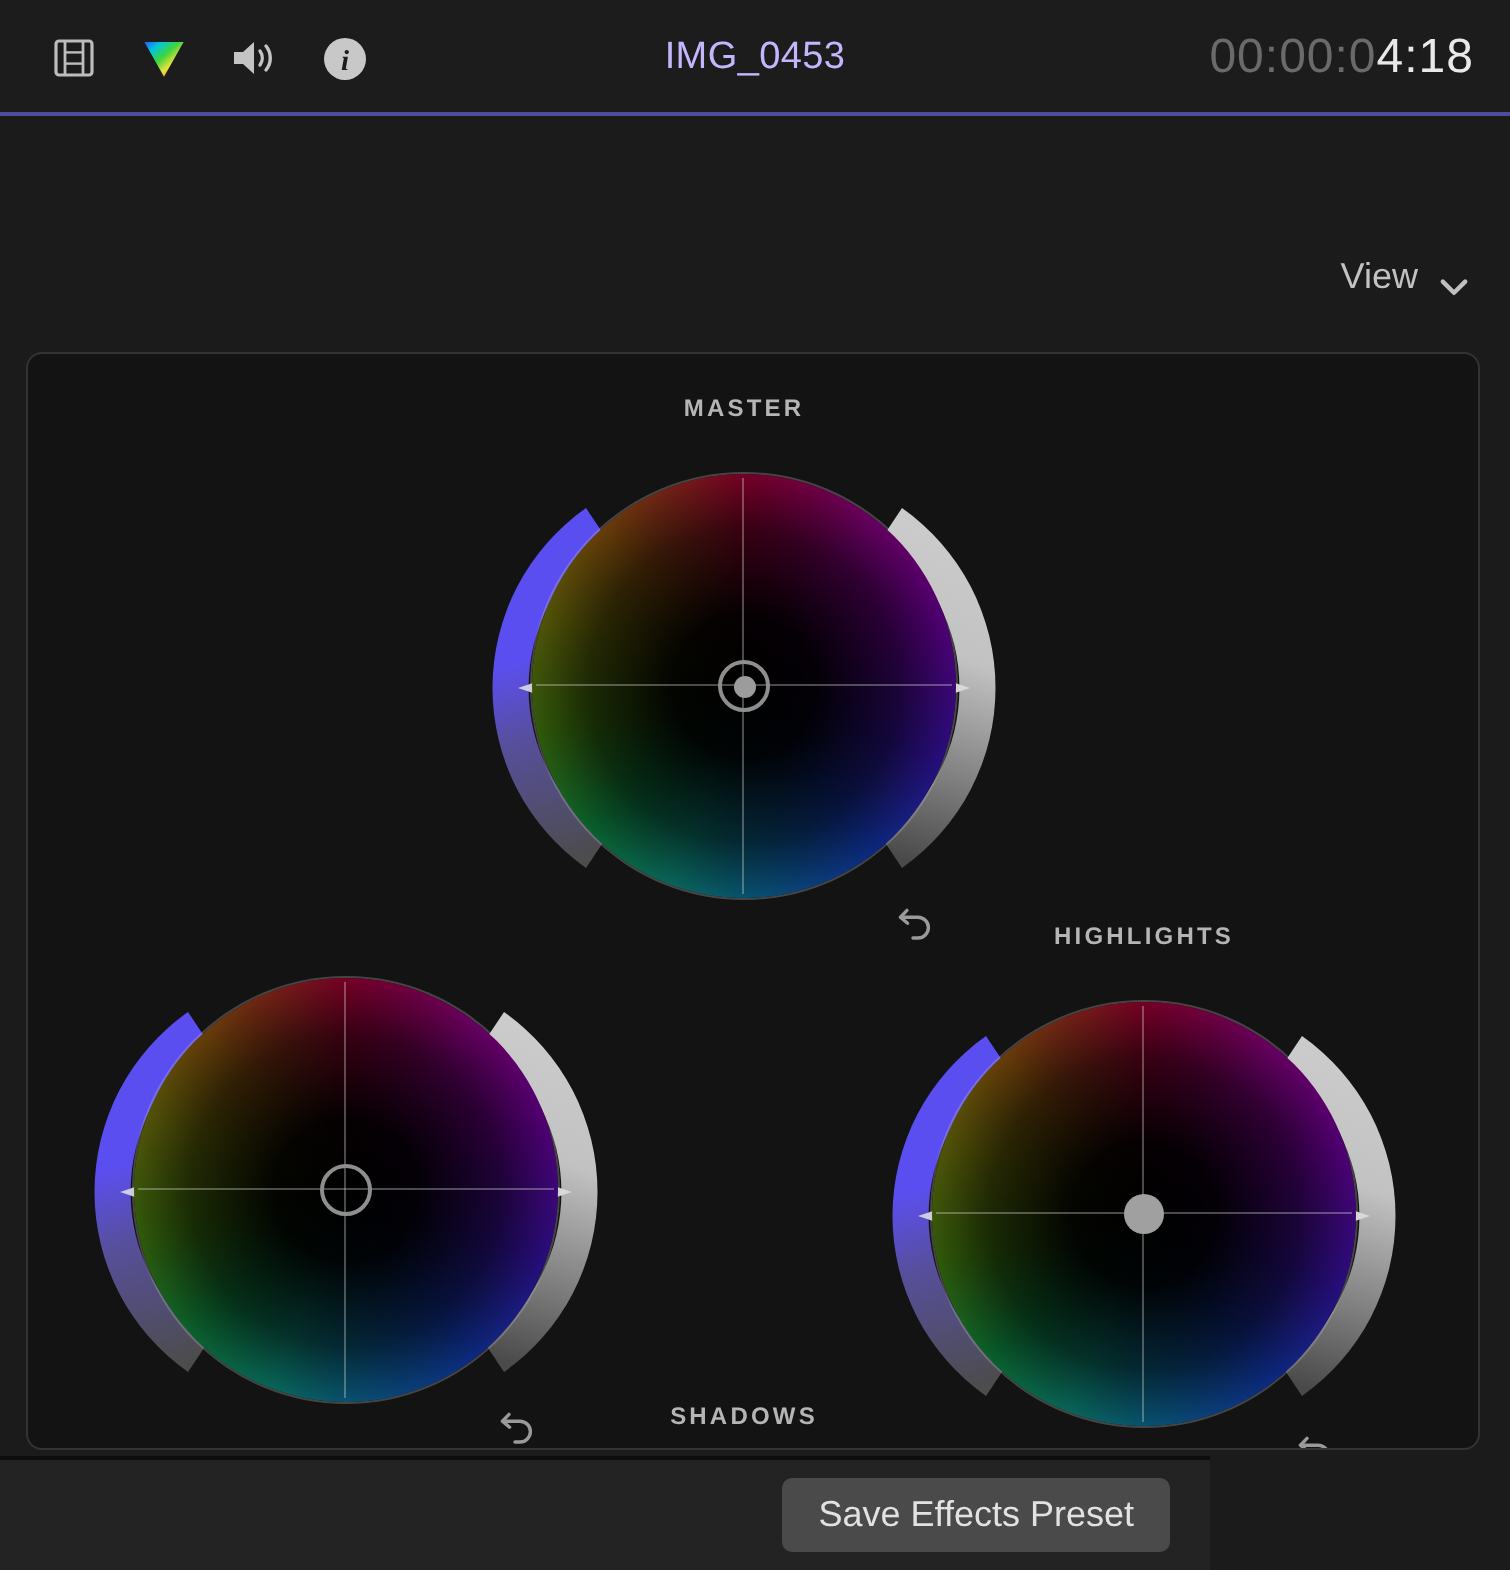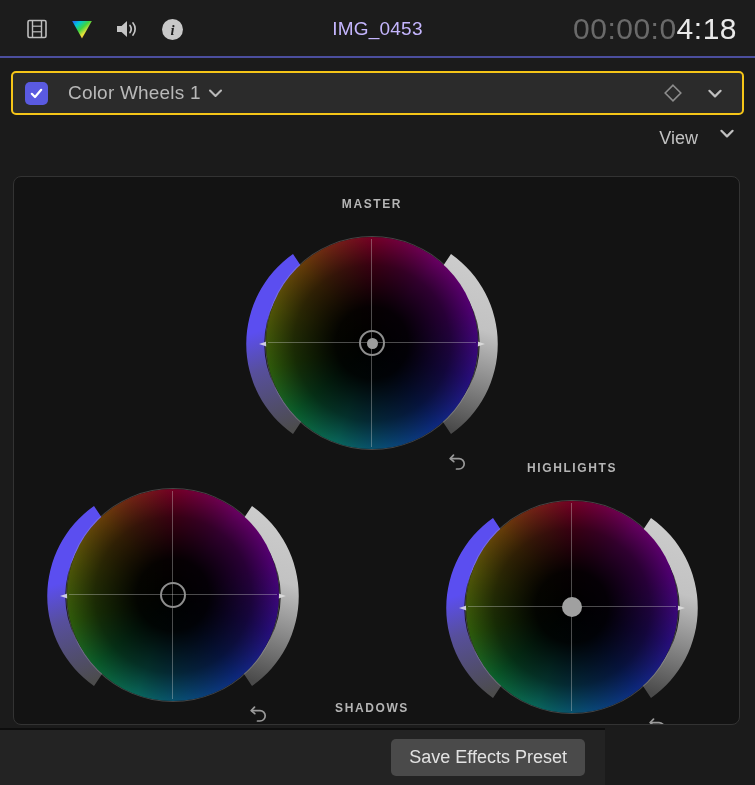--- a/index.html
+++ b/index.html
@@ -54,21 +54,21 @@
     text-align: center;
     color: #c4b5fd;
     font-size: 19px;
     letter-spacing: 0.2px;
     pointer-events: none;
   }
 
   .timecode {
     position: absolute;
     right: 18px;
-    font-size: 30px;
+    font-size: 24px;
     letter-spacing: 0.5px;
     color: #e9e9e9;
     font-family: "Liberation Sans", sans-serif;
   }
   .timecode .dim { color: #6a6a6a; }
 
   
   .effect-header {
     position: absolute;
     left: 11px;
@@ -104,22 +104,22 @@
     cursor: pointer;
   }
   .hdr-btn.keyframe { margin-right: 12px; }
 
   
   .view-row {
     position: absolute;
     top: 128px;
     right: 20px;
     display: flex;
-    align-items: flex-start;
-    gap: 21px;
+    align-items: flex-end;
+    gap: 10px;
     cursor: pointer;
   }
   .view-label {
     color: #c2c2c2;
     font-size: 18px;
   }
 
   
   .wheels-panel {
     position: absolute;
@@ -320,50 +320,20 @@
       </div>
     </div>
 
     <div class="clip-title">IMG_0453</div>
 
     <div class="timecode">
       <span class="dim">00:00:0</span><span>4:18</span>
     </div>
   </div>
 
-  <div class="effect-header">
-
-    <div class="checkbox">
-      <svg width="15" height="15" viewBox="0 0 15 15">
-        <path d="M2.8 7.8 L6 11 L12.2 3.8" fill="none" stroke="#ffffff" stroke-width="2.2" stroke-linecap="round" stroke-linejoin="round"></path>
-      </svg>
-    </div>
-
-    <span class="effect-name">Color Wheels 1</span>
-
-    <span class="chev-sm">
-      <svg width="15" height="10" viewBox="0 0 15 10">
-        <path d="M2 2.5 L7.5 8 L13 2.5" fill="none" stroke="#b9b9b9" stroke-width="2.1" stroke-linecap="round" stroke-linejoin="round"></path>
-      </svg>
-    </span>
-
-    <span class="header-spacer"></span>
-
-    <span class="hdr-btn keyframe">
-      <svg width="20" height="20" viewBox="0 0 20 20">
-        <path d="M10 2.2 L17.8 10 L10 17.8 L2.2 10 Z" fill="none" stroke="#8d8d8d" stroke-width="1.6"></path>
-      </svg>
-    </span>
-
-    <span class="hdr-btn">
-      <svg width="16" height="11" viewBox="0 0 16 11">
-        <path d="M2.4 2.8 L8 8.4 L13.6 2.8" fill="none" stroke="#c0c0c0" stroke-width="2.2" stroke-linecap="round" stroke-linejoin="round"></path>
-      </svg>
-    </span>
-  </div>
 
   <div class="view-row">
     <span class="view-label">View</span>
     <span>
       <svg width="16" height="11" viewBox="0 0 16 11">
         <path d="M2.4 2.8 L8 8.4 L13.6 2.8" fill="none" stroke="#c0c0c0" stroke-width="2.2" stroke-linecap="round" stroke-linejoin="round"></path>
       </svg>
     </span>
   </div>
 

